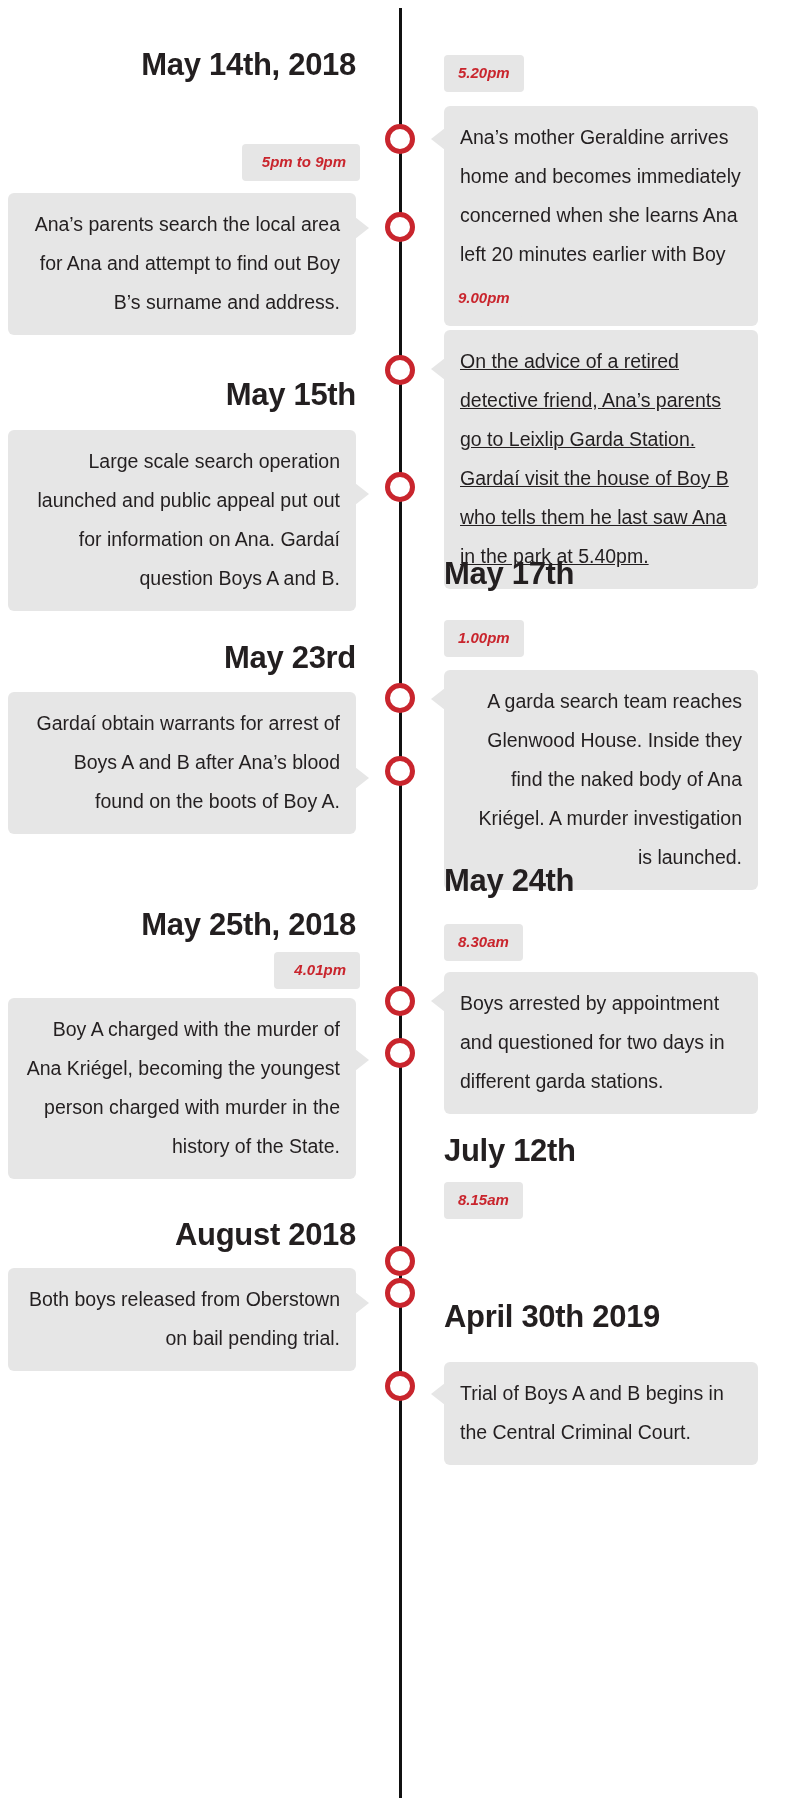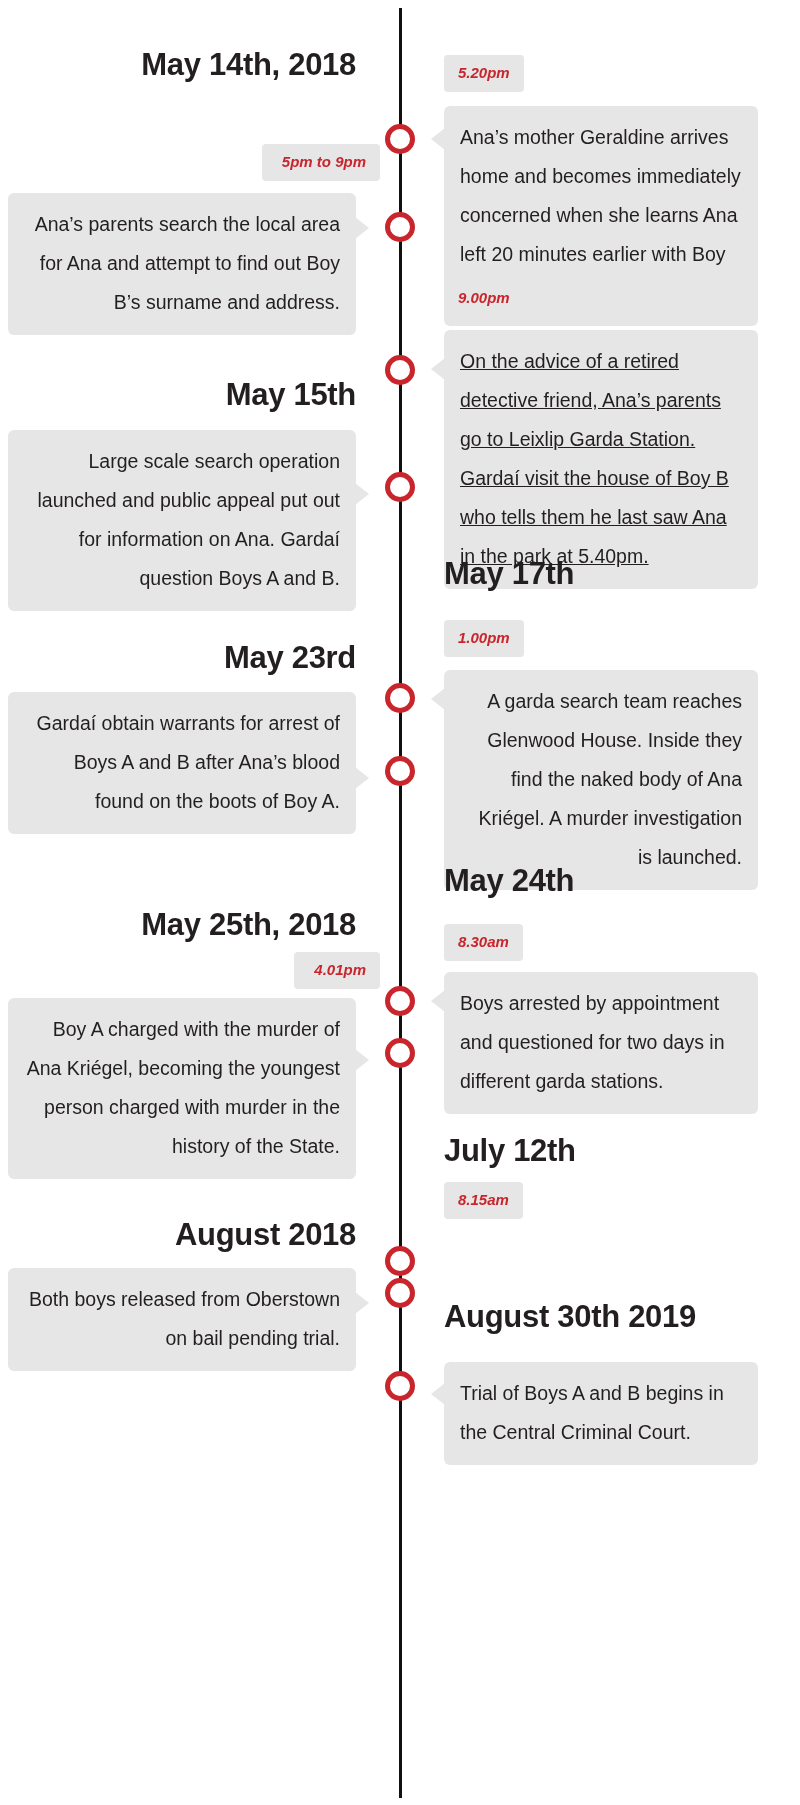--- a/index.html
+++ b/index.html
@@ -62,21 +62,21 @@
     color: #c9252d;
     font-style: italic;
     font-weight: bold;
     font-size: 15px;
     line-height: 26px;
     padding: 5px 14px 6px 14px;
     border-radius: 4px;
     white-space: nowrap;
   }
   .time.right { left: 444px; }
-  .time.left  { right: 420px; padding-left: 20px; }
+  .time.left  { right: 440px; padding-left: 20px; }
 
   
   .bubble {
     position: absolute;
     background: #e6e6e6;
     color: #231f20;
     font-size: 19.5px;
     line-height: 39px;
     padding: 12px 16px 13px 16px;
     border-radius: 6px;
@@ -187,20 +187,20 @@
   <div class="time right" style="top:1182px;">8.15am</div>
   <div class="node" style="top:1246px;"></div>
 
   <div class="date left" style="top:1218px;">August 2018</div>
   <div class="bubble left" style="top:1268px;">
     <div class="tail" style="top:24px;"></div>
     <span>Both boys released from Oberstown on bail pending trial.</span>
   </div>
   <div class="node" style="top:1278px;"></div>
 
-  <div class="date right" style="top:1300px;">August 30th 2019</div>
+  <div class="date right" style="top:1300px;">April 30th 2019</div>
   <div class="bubble right" style="top:1362px;">
     <div class="tail" style="top:21px;"></div>
     <span>Trial of Boys A and B begins in the Central Criminal Court.</span>
   </div>
   <div class="node" style="top:1371px;"></div>
 
 </div>
 
 </body></html>

